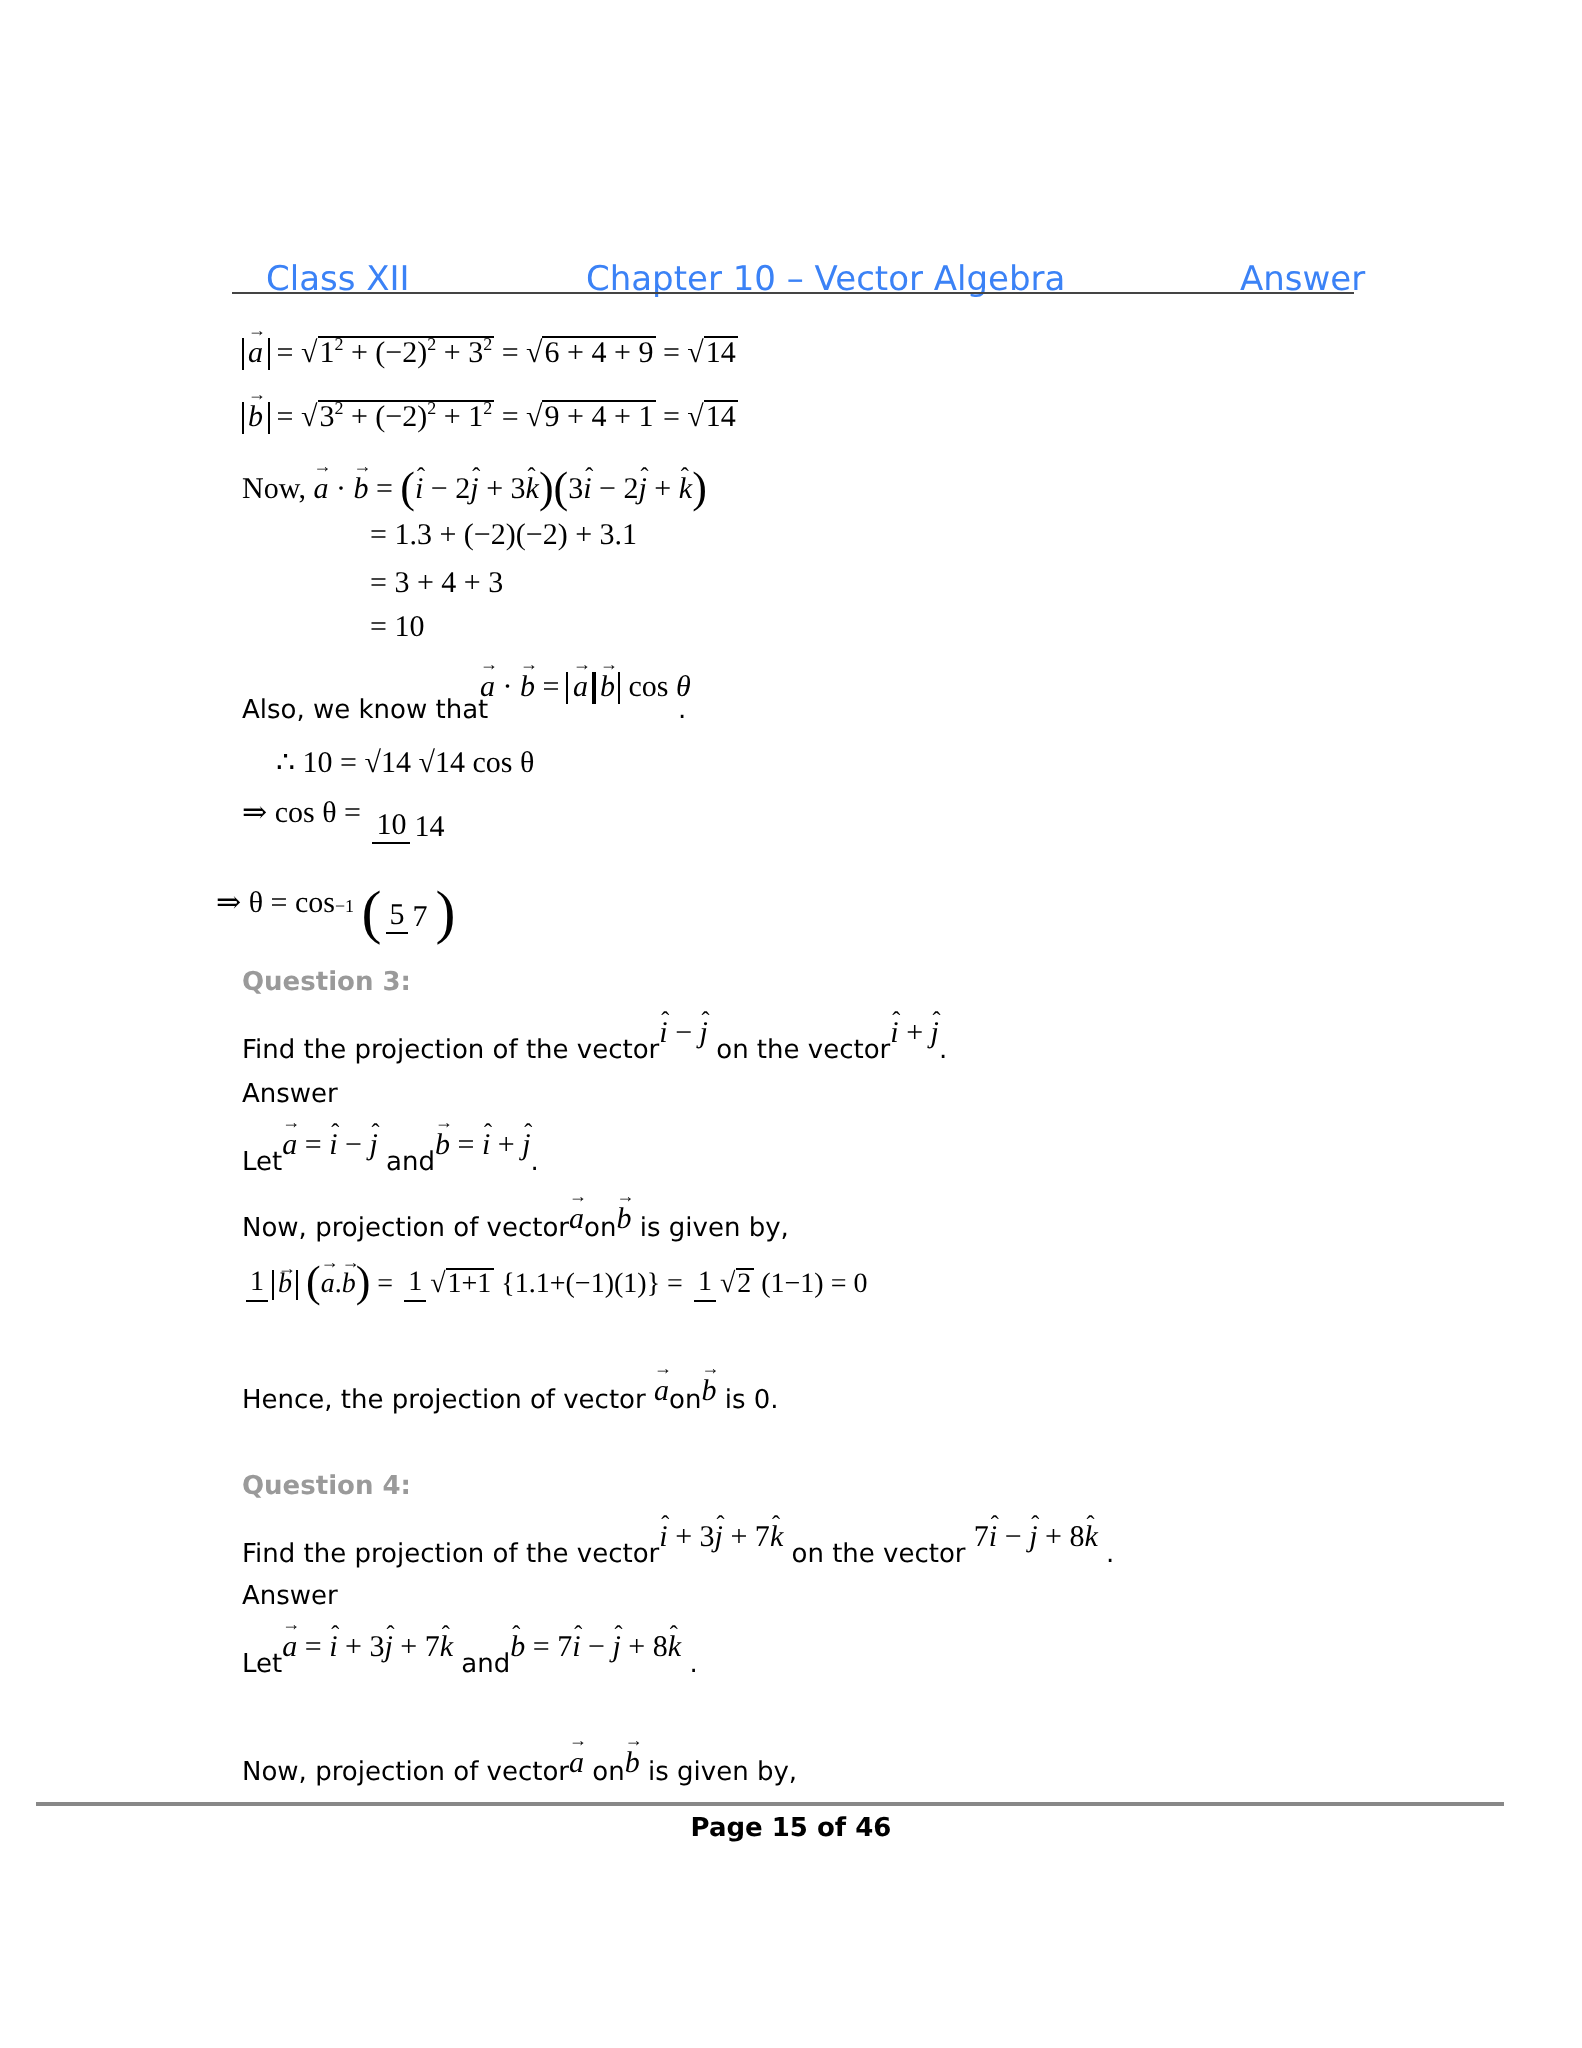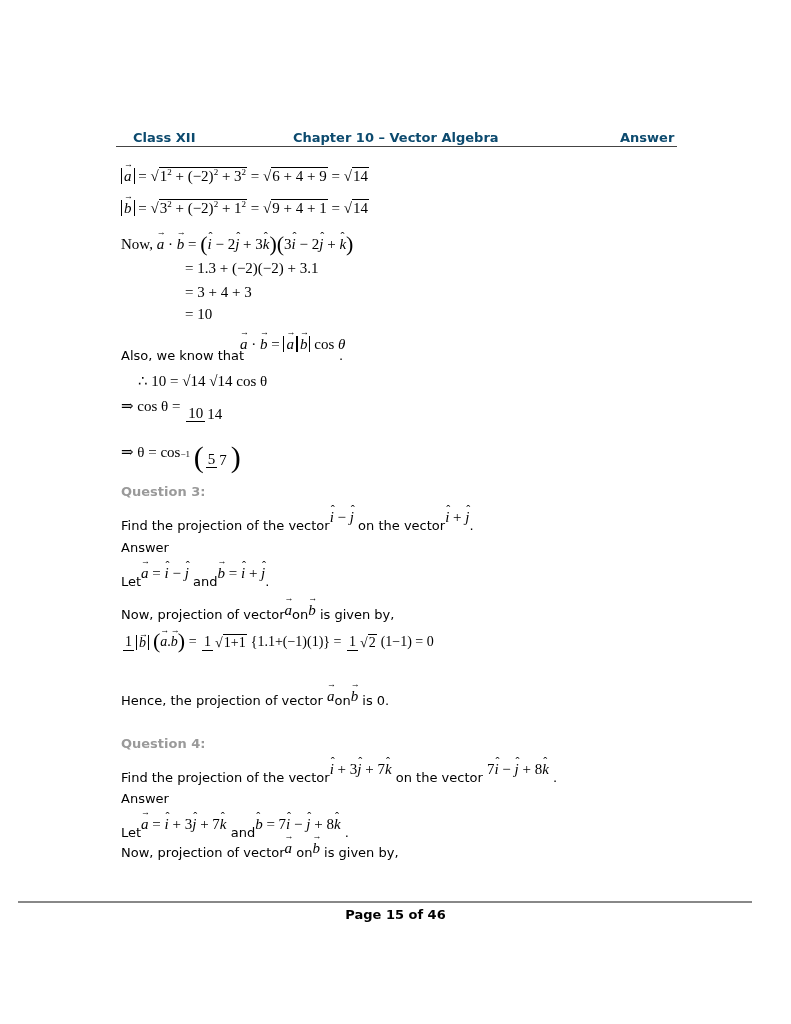--- a/index.html
+++ b/index.html
@@ -1,19 +1,19 @@
 <!DOCTYPE html>
 <html><head>
   <meta charset="utf-8">
   <style>
     html, body { margin: 0; padding: 0; background: #ffffff; }
     body { width: 791px; height: 1024px; position: relative; overflow: hidden;
            font-family: "DejaVu Sans", sans-serif; color: #000; }
     .abs { position: absolute; white-space: nowrap; }
-    .hdr { font-size: 13px; top: 130px; color: #0c4a6e; font-weight: bold; }
+    .hdr { font-size: 17px; top: 130px; color: #3b82f6; }
     .hdr-rule { position: absolute; left: 116px; top: 146px; width: 561px; height: 1px; background: #444; }
     .foot-rule { position: absolute; left: 18px; top: 901px; width: 734px; height: 2px; background: #888; }
     .foot { font-size: 13px; font-weight: bold; top: 907px; left: 0; width: 791px; text-align: center; }
     .text { font-size: 13px; font-family: "DejaVu Sans", sans-serif; }
     .q { font-size: 13px; font-weight: bold; color: #9a9a9a; }
     .m { font-family: "Liberation Serif", "DejaVu Serif", serif; font-size: 15px; }
     .m i { font-style: italic; }
     .sup { font-size: 9px; vertical-align: super; }
     .vec { position: relative; display: inline-block; font-style: italic; }
     .vec::after { content: "\2192"; position: absolute; left: 0; right: 0; top: -9px; font-size: 9px; text-align: center; font-style: normal; }
@@ -62,21 +62,21 @@
 <div class="abs m" style="left:138px; top:372px;">∴ 10 = √14 √14 cos θ</div>
 
 <div class="abs m" style="left:121px; top:397px;">
   <span class="mid">⇒ cos θ =</span>
   <span class="frac">
       <span class="num">10</span>
       <span class="den">14</span>
     </span>
 </div>
 
-<div class="abs m" style="left:121px; top:440px;">
+<div class="abs m" style="left:108px; top:440px;">
   <span class="mid">⇒ θ = cos</span><span class="sup mid">−1</span>
   <span class="big" style="font-size:30px;vertical-align:-4px;">(</span><span class="frac">
       <span class="num">5</span>
       <span class="den">7</span>
     </span><span class="big" style="font-size:30px;vertical-align:-4px;">)</span>
 </div>
 
 <div class="abs q" style="left:121px; top:484px;text-align:right;">Question 3:</div>
 
 <div class="abs text" style="left:121px; top:517px;">
@@ -119,18 +119,18 @@
   <span>on the vector</span> <span class="m" style="position:relative;top:-8px;">7<span class="hat">i</span> − <span class="hat">j</span> + 8<span class="hat">k</span></span> <span>.</span>
 </div>
 
 <div class="abs text" style="left:121px; top:791px;">Answer</div>
 
 <div class="abs text" style="left:121px; top:824px;">
   <span>Let</span><span class="m" style="position:relative;top:-8px;"><span class="vec">a</span> = <span class="hat">i</span> + 3<span class="hat">j</span> + 7<span class="hat">k</span></span>
   <span>and</span><span class="m" style="position:relative;top:-8px;"><span class="hat">b</span> = 7<span class="hat">i</span> − <span class="hat">j</span> + 8<span class="hat">k</span></span> <span>.</span>
 </div>
 
-<div class="abs text" style="left:121px; top:844px;">
+<div class="abs text" style="left:121px; top:878px;">
   <span>Now, projection of vector</span><span class="m" style="position:relative;top:-4px;"><span class="vec">a</span></span> <span>on</span><span class="m" style="position:relative;top:-4px;"><span class="vec">b</span></span> <span>is given by,</span>
 </div>
 
 <div class="foot-rule"></div>
 <div class="abs foot">Page 15 of 46</div>
 
 </body></html>

